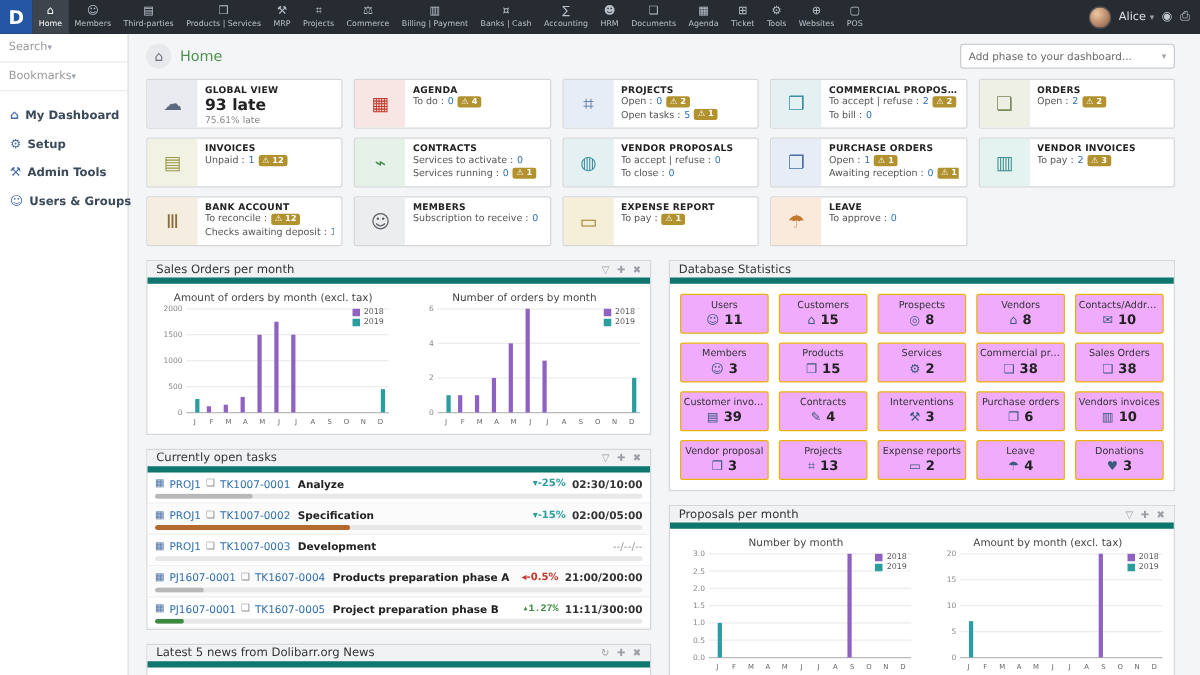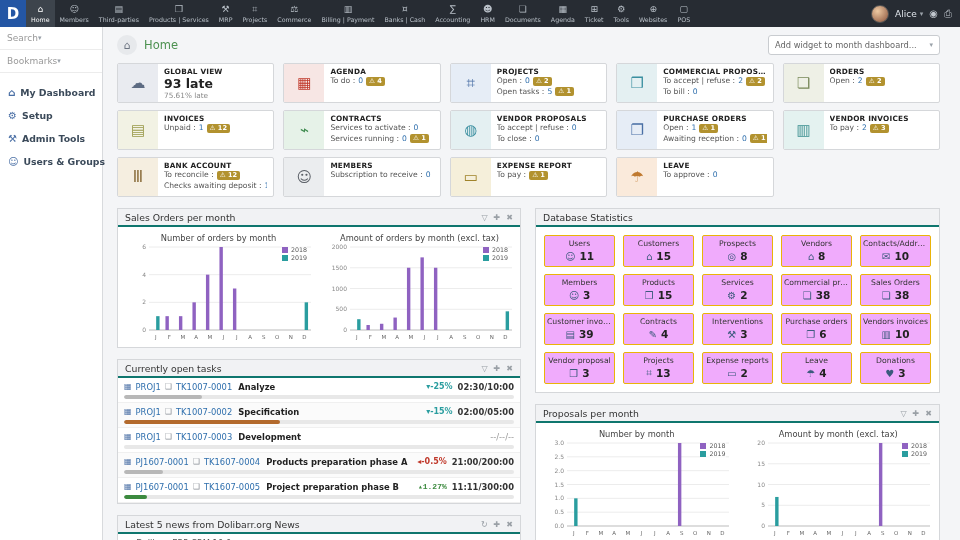--- a/index.html
+++ b/index.html
@@ -45,21 +45,21 @@
   .kpi-line .val { color:#2f6fad; }
   .kpi-line.big { font-size:12.5px; font-weight:bold; color:#222; line-height:15px; }
   .kpi-line.sub { font-size:7.3px; color:#888; }
   .badge { background:#b2922f; color:#fff; border-radius:2px; font-size:6.6px; padding:0 3px; font-weight:bold; line-height:9px; display:inline-block; }
 
   
   .columns { display:flex; gap:14px; margin-top:11px; align-items:flex-start; }
   .col-left { width:404px; flex:0 0 404px; }
   .col-right { flex:1; }
   .panel { background:#fff; border:1px solid #d5d7da; margin-bottom:11px; }
-  .phead { background:#f1f2f4; border-bottom:2px solid #0f766e; height:18px; display:flex; align-items:center; padding:0 7px; }
+  .phead { background:#f1f2f4; border-bottom:5px solid #0f766e; height:18px; display:flex; align-items:center; padding:0 7px; }
   .ptitle { font-size:9.3px; color:#333; }
   .hicons { margin-left:auto; display:flex; gap:6px; }
   .hicon { color:#9aa0a6; font-size:8px; cursor:pointer; }
 
   
   .charts-row { display:flex; gap:4px; padding:6px 2px 2px; }
   .chart { flex:1; position:relative; text-align:center; }
   .chart-title { font-size:8.3px; color:#444; margin-bottom:1px; }
   .legend { position:absolute; top:13px; right:10px; font-size:6.3px; color:#555; text-align:left; background:rgba(255,255,255,.65); }
   .legend-entry { display:flex; align-items:center; gap:3px; line-height:8px; }
@@ -206,21 +206,21 @@
       </div>
     </div>
 </aside>
 
 <div class="main">
 
   <div class="crumb-row">
     <span class="crumb-home">⌂</span>
     <span class="crumb-label">Home</span>
     <div class="widget-select">
-      <span>Add widget to month dashboard...</span>
+      <span>Add phase to your dashboard...</span>
       <span class="caret">▾</span>
     </div>
   </div>
 
   <div class="kpi-grid" id="kpi-grid">
       <div class="kpi-box">
         <div class="kpi-icon" style="background: rgb(233, 235, 240); color: rgb(93, 107, 130);">☁</div>
         <div class="kpi-content">
           <div class="kpi-title">GLOBAL VIEW</div>
           <div class="kpi-line big">93 late</div>
@@ -400,53 +400,20 @@
       <section class="panel">
         <header class="phead">
           <span class="ptitle">Sales Orders per month</span>
           <span class="hicons" id="icons-sales">
               <span class="hicon">▽</span>
               <span class="hicon">✚</span>
               <span class="hicon">✖</span>
             </span>
         </header>
         <div class="charts-row">
-          <div class="chart" id="chart-orders-number"><div class="chart-title">Number of orders by month</div><div class="legend">
-                <div class="legend-entry"><span class="legend-swatch" style="background: rgb(143, 98, 193);"></span>2018</div>
-                <div class="legend-entry"><span class="legend-swatch" style="background: rgb(42, 157, 159);"></span>2019</div>
-              </div><svg width="192" height="98">
-                <line x1="26" y1="86" x2="188" y2="86" stroke="#bbbbbb" stroke-width="1"></line>
-                <text x="23" y="88" font-size="6" fill="#888" text-anchor="end">0</text>
-                <line x1="26" y1="58.333333333333336" x2="188" y2="58.333333333333336" stroke="#ececec" stroke-width="1"></line>
-                <text x="23" y="60.333333333333336" font-size="6" fill="#888" text-anchor="end">2</text>
-                <line x1="26" y1="30.66666666666667" x2="188" y2="30.66666666666667" stroke="#ececec" stroke-width="1"></line>
-                <text x="23" y="32.66666666666667" font-size="6" fill="#888" text-anchor="end">4</text>
-                <line x1="26" y1="3" x2="188" y2="3" stroke="#ececec" stroke-width="1"></line>
-                <text x="23" y="5" font-size="6" fill="#888" text-anchor="end">6</text>
-                <rect x="42.45" y="72.16666666666667" width="3.4" height="13.833333333333332" fill="#8f62c1"></rect>
-                <rect x="55.95" y="72.16666666666667" width="3.4" height="13.833333333333332" fill="#8f62c1"></rect>
-                <rect x="69.44999999999999" y="58.333333333333336" width="3.4" height="27.666666666666664" fill="#8f62c1"></rect>
-                <rect x="82.94999999999999" y="30.66666666666667" width="3.4" height="55.33333333333333" fill="#8f62c1"></rect>
-                <rect x="96.44999999999999" y="3" width="3.4" height="83" fill="#8f62c1"></rect>
-                <rect x="109.94999999999999" y="44.5" width="3.4" height="41.5" fill="#8f62c1"></rect>
-                <rect x="33.15" y="72.16666666666667" width="3.4" height="13.833333333333332" fill="#2a9d9f"></rect>
-                <rect x="181.65" y="58.333333333333336" width="3.4" height="27.666666666666664" fill="#2a9d9f"></rect>
-                <text x="32.75" y="95" font-size="5.5" fill="#666" text-anchor="middle">J</text>
-                <text x="46.25" y="95" font-size="5.5" fill="#666" text-anchor="middle">F</text>
-                <text x="59.75" y="95" font-size="5.5" fill="#666" text-anchor="middle">M</text>
-                <text x="73.25" y="95" font-size="5.5" fill="#666" text-anchor="middle">A</text>
-                <text x="86.75" y="95" font-size="5.5" fill="#666" text-anchor="middle">M</text>
-                <text x="100.25" y="95" font-size="5.5" fill="#666" text-anchor="middle">J</text>
-                <text x="113.75" y="95" font-size="5.5" fill="#666" text-anchor="middle">J</text>
-                <text x="127.25" y="95" font-size="5.5" fill="#666" text-anchor="middle">A</text>
-                <text x="140.75" y="95" font-size="5.5" fill="#666" text-anchor="middle">S</text>
-                <text x="154.25" y="95" font-size="5.5" fill="#666" text-anchor="middle">O</text>
-                <text x="167.75" y="95" font-size="5.5" fill="#666" text-anchor="middle">N</text>
-                <text x="181.25" y="95" font-size="5.5" fill="#666" text-anchor="middle">D</text>
-              </svg></div>
           <div class="chart" id="chart-orders-amount"><div class="chart-title">Amount of orders by month (excl. tax)</div><div class="legend">
                 <div class="legend-entry"><span class="legend-swatch" style="background: rgb(143, 98, 193);"></span>2018</div>
                 <div class="legend-entry"><span class="legend-swatch" style="background: rgb(42, 157, 159);"></span>2019</div>
               </div><svg width="192" height="98">
                 <line x1="26" y1="86" x2="188" y2="86" stroke="#bbbbbb" stroke-width="1"></line>
                 <text x="23" y="88" font-size="6" fill="#888" text-anchor="end">0</text>
                 <line x1="26" y1="65.25" x2="188" y2="65.25" stroke="#ececec" stroke-width="1"></line>
                 <text x="23" y="67.25" font-size="6" fill="#888" text-anchor="end">500</text>
                 <line x1="26" y1="44.5" x2="188" y2="44.5" stroke="#ececec" stroke-width="1"></line>
                 <text x="23" y="46.5" font-size="6" fill="#888" text-anchor="end">1000</text>
@@ -455,20 +422,53 @@
                 <line x1="26" y1="3" x2="188" y2="3" stroke="#ececec" stroke-width="1"></line>
                 <text x="23" y="5" font-size="6" fill="#888" text-anchor="end">2000</text>
                 <rect x="42.45" y="81.02" width="3.4" height="4.9799999999999995" fill="#8f62c1"></rect>
                 <rect x="55.95" y="79.775" width="3.4" height="6.225" fill="#8f62c1"></rect>
                 <rect x="69.44999999999999" y="73.55" width="3.4" height="12.45" fill="#8f62c1"></rect>
                 <rect x="82.94999999999999" y="23.75" width="3.4" height="62.25" fill="#8f62c1"></rect>
                 <rect x="96.44999999999999" y="13.375" width="3.4" height="72.625" fill="#8f62c1"></rect>
                 <rect x="109.94999999999999" y="23.75" width="3.4" height="62.25" fill="#8f62c1"></rect>
                 <rect x="33.15" y="75.21" width="3.4" height="10.790000000000001" fill="#2a9d9f"></rect>
                 <rect x="181.65" y="67.325" width="3.4" height="18.675" fill="#2a9d9f"></rect>
+                <text x="32.75" y="95" font-size="5.5" fill="#666" text-anchor="middle">J</text>
+                <text x="46.25" y="95" font-size="5.5" fill="#666" text-anchor="middle">F</text>
+                <text x="59.75" y="95" font-size="5.5" fill="#666" text-anchor="middle">M</text>
+                <text x="73.25" y="95" font-size="5.5" fill="#666" text-anchor="middle">A</text>
+                <text x="86.75" y="95" font-size="5.5" fill="#666" text-anchor="middle">M</text>
+                <text x="100.25" y="95" font-size="5.5" fill="#666" text-anchor="middle">J</text>
+                <text x="113.75" y="95" font-size="5.5" fill="#666" text-anchor="middle">J</text>
+                <text x="127.25" y="95" font-size="5.5" fill="#666" text-anchor="middle">A</text>
+                <text x="140.75" y="95" font-size="5.5" fill="#666" text-anchor="middle">S</text>
+                <text x="154.25" y="95" font-size="5.5" fill="#666" text-anchor="middle">O</text>
+                <text x="167.75" y="95" font-size="5.5" fill="#666" text-anchor="middle">N</text>
+                <text x="181.25" y="95" font-size="5.5" fill="#666" text-anchor="middle">D</text>
+              </svg></div>
+          <div class="chart" id="chart-orders-number"><div class="chart-title">Number of orders by month</div><div class="legend">
+                <div class="legend-entry"><span class="legend-swatch" style="background: rgb(143, 98, 193);"></span>2018</div>
+                <div class="legend-entry"><span class="legend-swatch" style="background: rgb(42, 157, 159);"></span>2019</div>
+              </div><svg width="192" height="98">
+                <line x1="26" y1="86" x2="188" y2="86" stroke="#bbbbbb" stroke-width="1"></line>
+                <text x="23" y="88" font-size="6" fill="#888" text-anchor="end">0</text>
+                <line x1="26" y1="58.333333333333336" x2="188" y2="58.333333333333336" stroke="#ececec" stroke-width="1"></line>
+                <text x="23" y="60.333333333333336" font-size="6" fill="#888" text-anchor="end">2</text>
+                <line x1="26" y1="30.66666666666667" x2="188" y2="30.66666666666667" stroke="#ececec" stroke-width="1"></line>
+                <text x="23" y="32.66666666666667" font-size="6" fill="#888" text-anchor="end">4</text>
+                <line x1="26" y1="3" x2="188" y2="3" stroke="#ececec" stroke-width="1"></line>
+                <text x="23" y="5" font-size="6" fill="#888" text-anchor="end">6</text>
+                <rect x="42.45" y="72.16666666666667" width="3.4" height="13.833333333333332" fill="#8f62c1"></rect>
+                <rect x="55.95" y="72.16666666666667" width="3.4" height="13.833333333333332" fill="#8f62c1"></rect>
+                <rect x="69.44999999999999" y="58.333333333333336" width="3.4" height="27.666666666666664" fill="#8f62c1"></rect>
+                <rect x="82.94999999999999" y="30.66666666666667" width="3.4" height="55.33333333333333" fill="#8f62c1"></rect>
+                <rect x="96.44999999999999" y="3" width="3.4" height="83" fill="#8f62c1"></rect>
+                <rect x="109.94999999999999" y="44.5" width="3.4" height="41.5" fill="#8f62c1"></rect>
+                <rect x="33.15" y="72.16666666666667" width="3.4" height="13.833333333333332" fill="#2a9d9f"></rect>
+                <rect x="181.65" y="58.333333333333336" width="3.4" height="27.666666666666664" fill="#2a9d9f"></rect>
                 <text x="32.75" y="95" font-size="5.5" fill="#666" text-anchor="middle">J</text>
                 <text x="46.25" y="95" font-size="5.5" fill="#666" text-anchor="middle">F</text>
                 <text x="59.75" y="95" font-size="5.5" fill="#666" text-anchor="middle">M</text>
                 <text x="73.25" y="95" font-size="5.5" fill="#666" text-anchor="middle">A</text>
                 <text x="86.75" y="95" font-size="5.5" fill="#666" text-anchor="middle">M</text>
                 <text x="100.25" y="95" font-size="5.5" fill="#666" text-anchor="middle">J</text>
                 <text x="113.75" y="95" font-size="5.5" fill="#666" text-anchor="middle">J</text>
                 <text x="127.25" y="95" font-size="5.5" fill="#666" text-anchor="middle">A</text>
                 <text x="140.75" y="95" font-size="5.5" fill="#666" text-anchor="middle">S</text>
                 <text x="154.25" y="95" font-size="5.5" fill="#666" text-anchor="middle">O</text>

